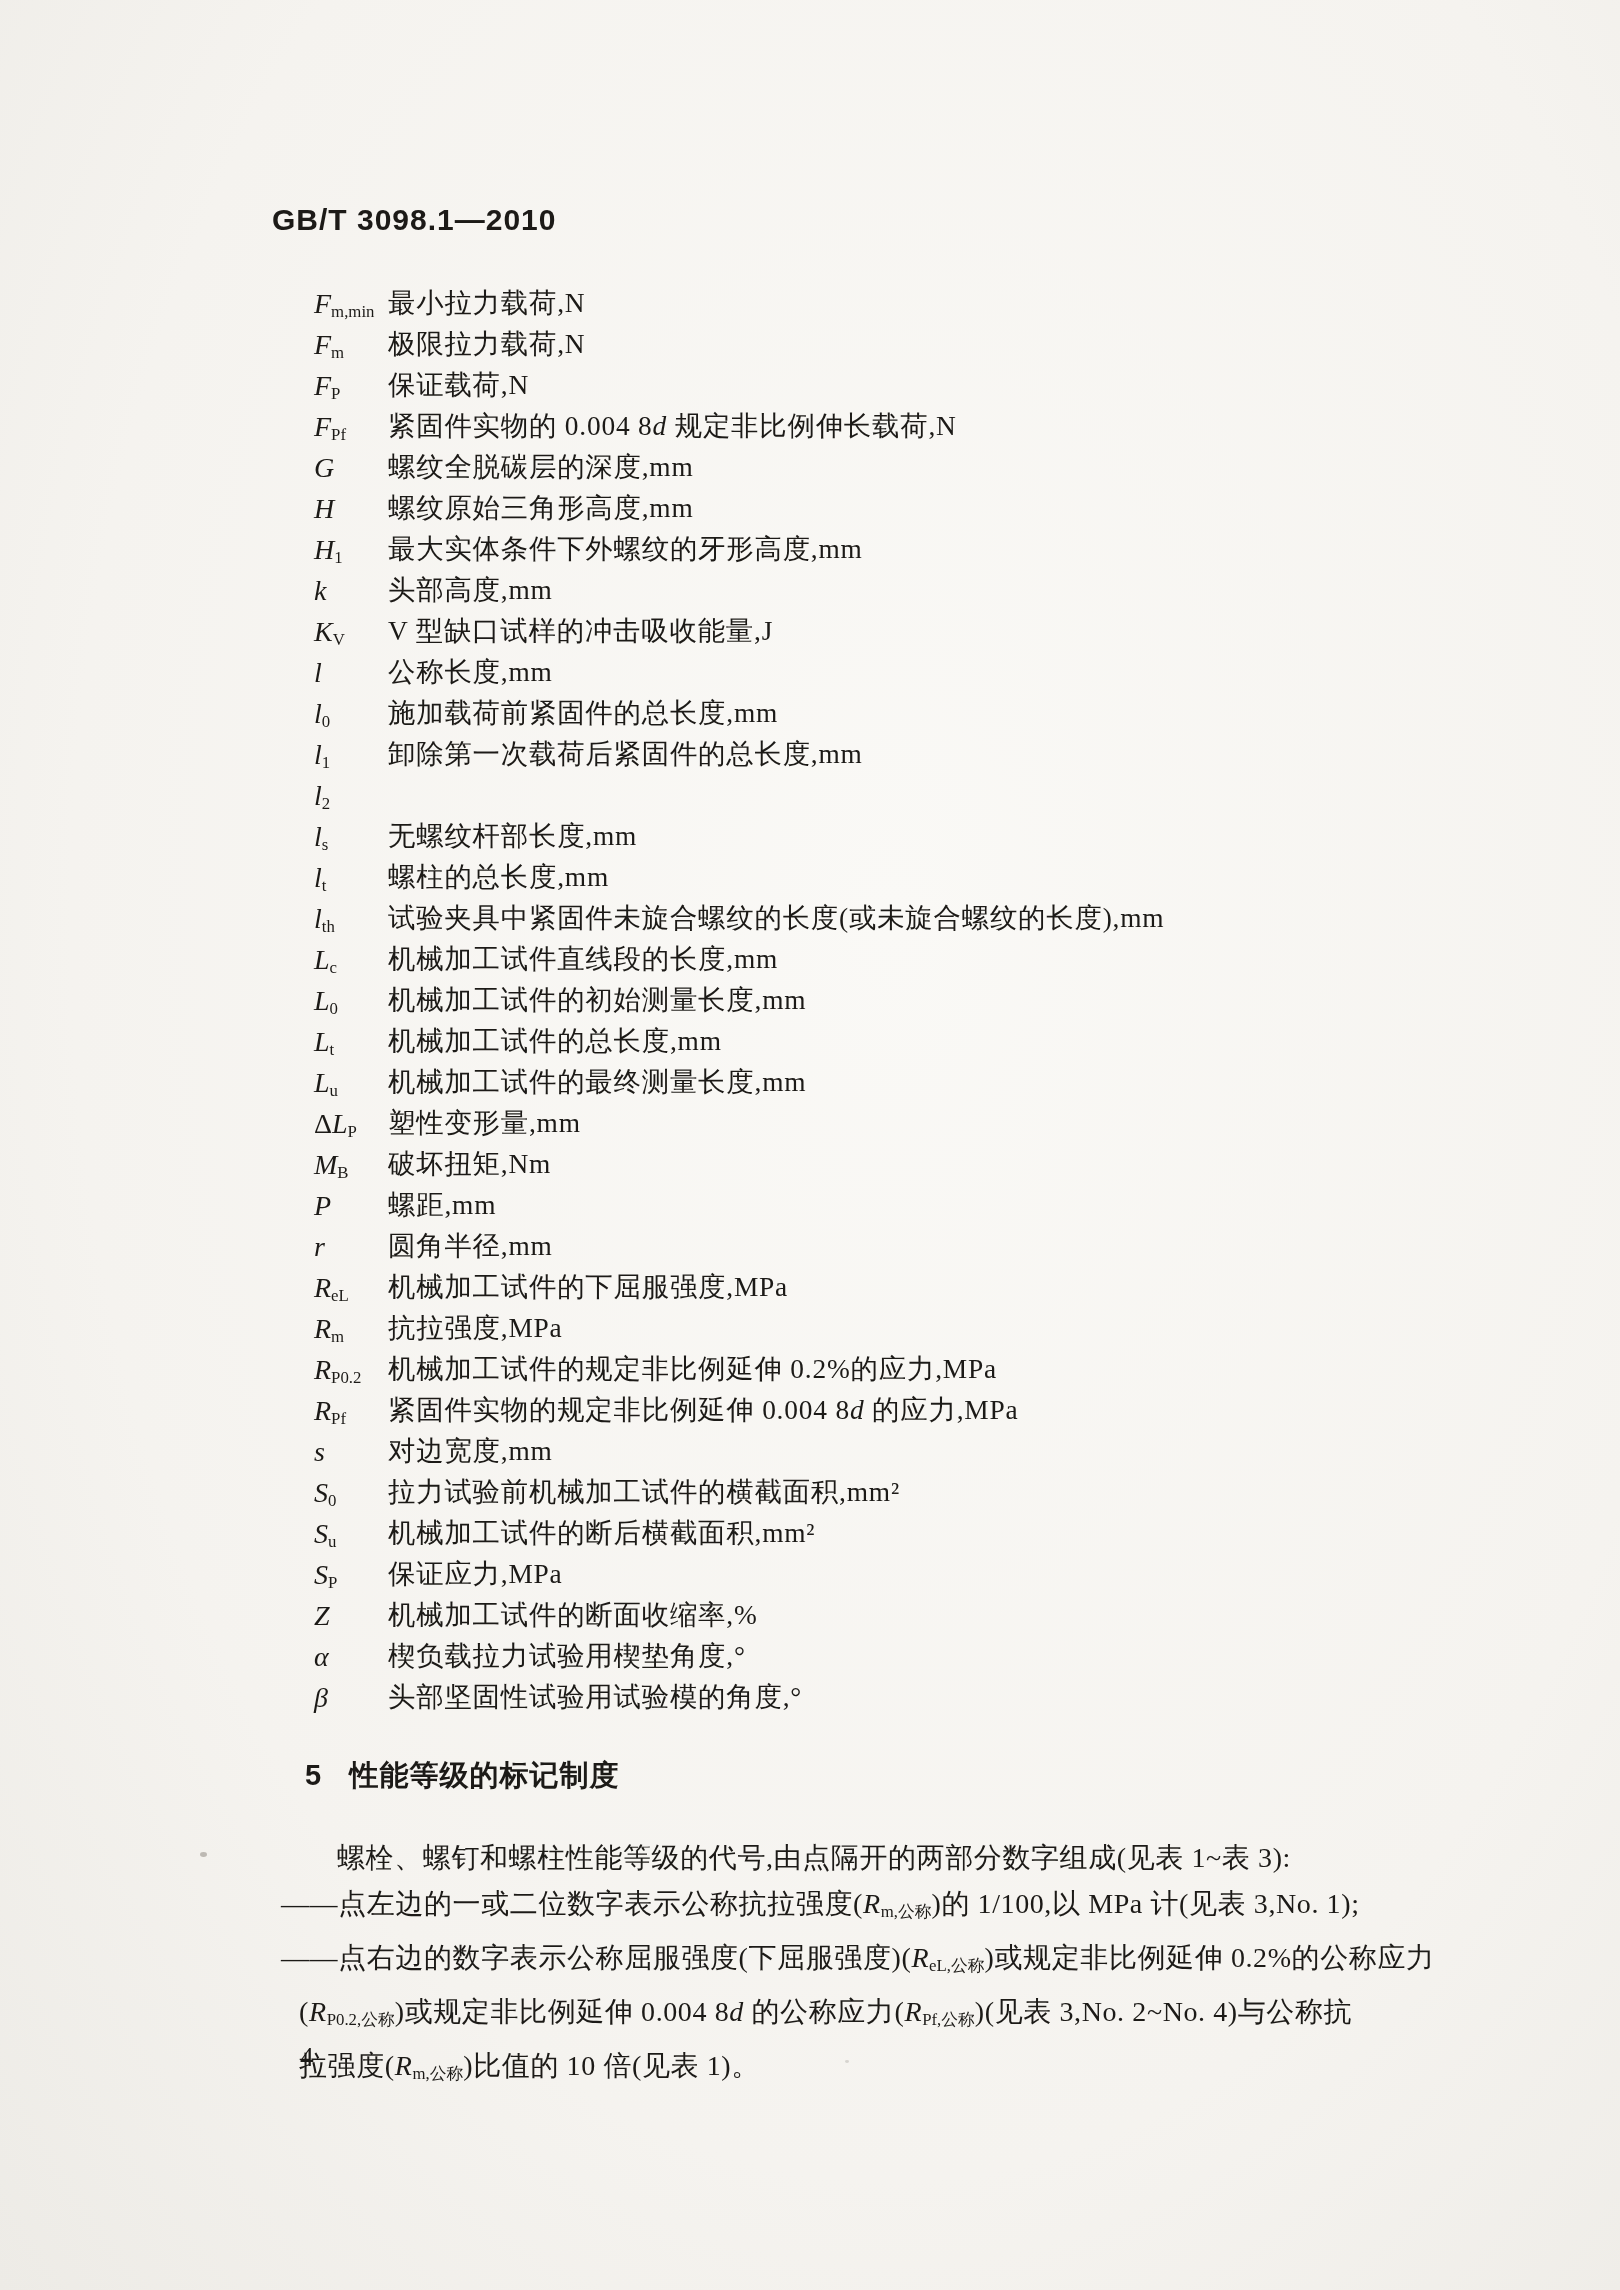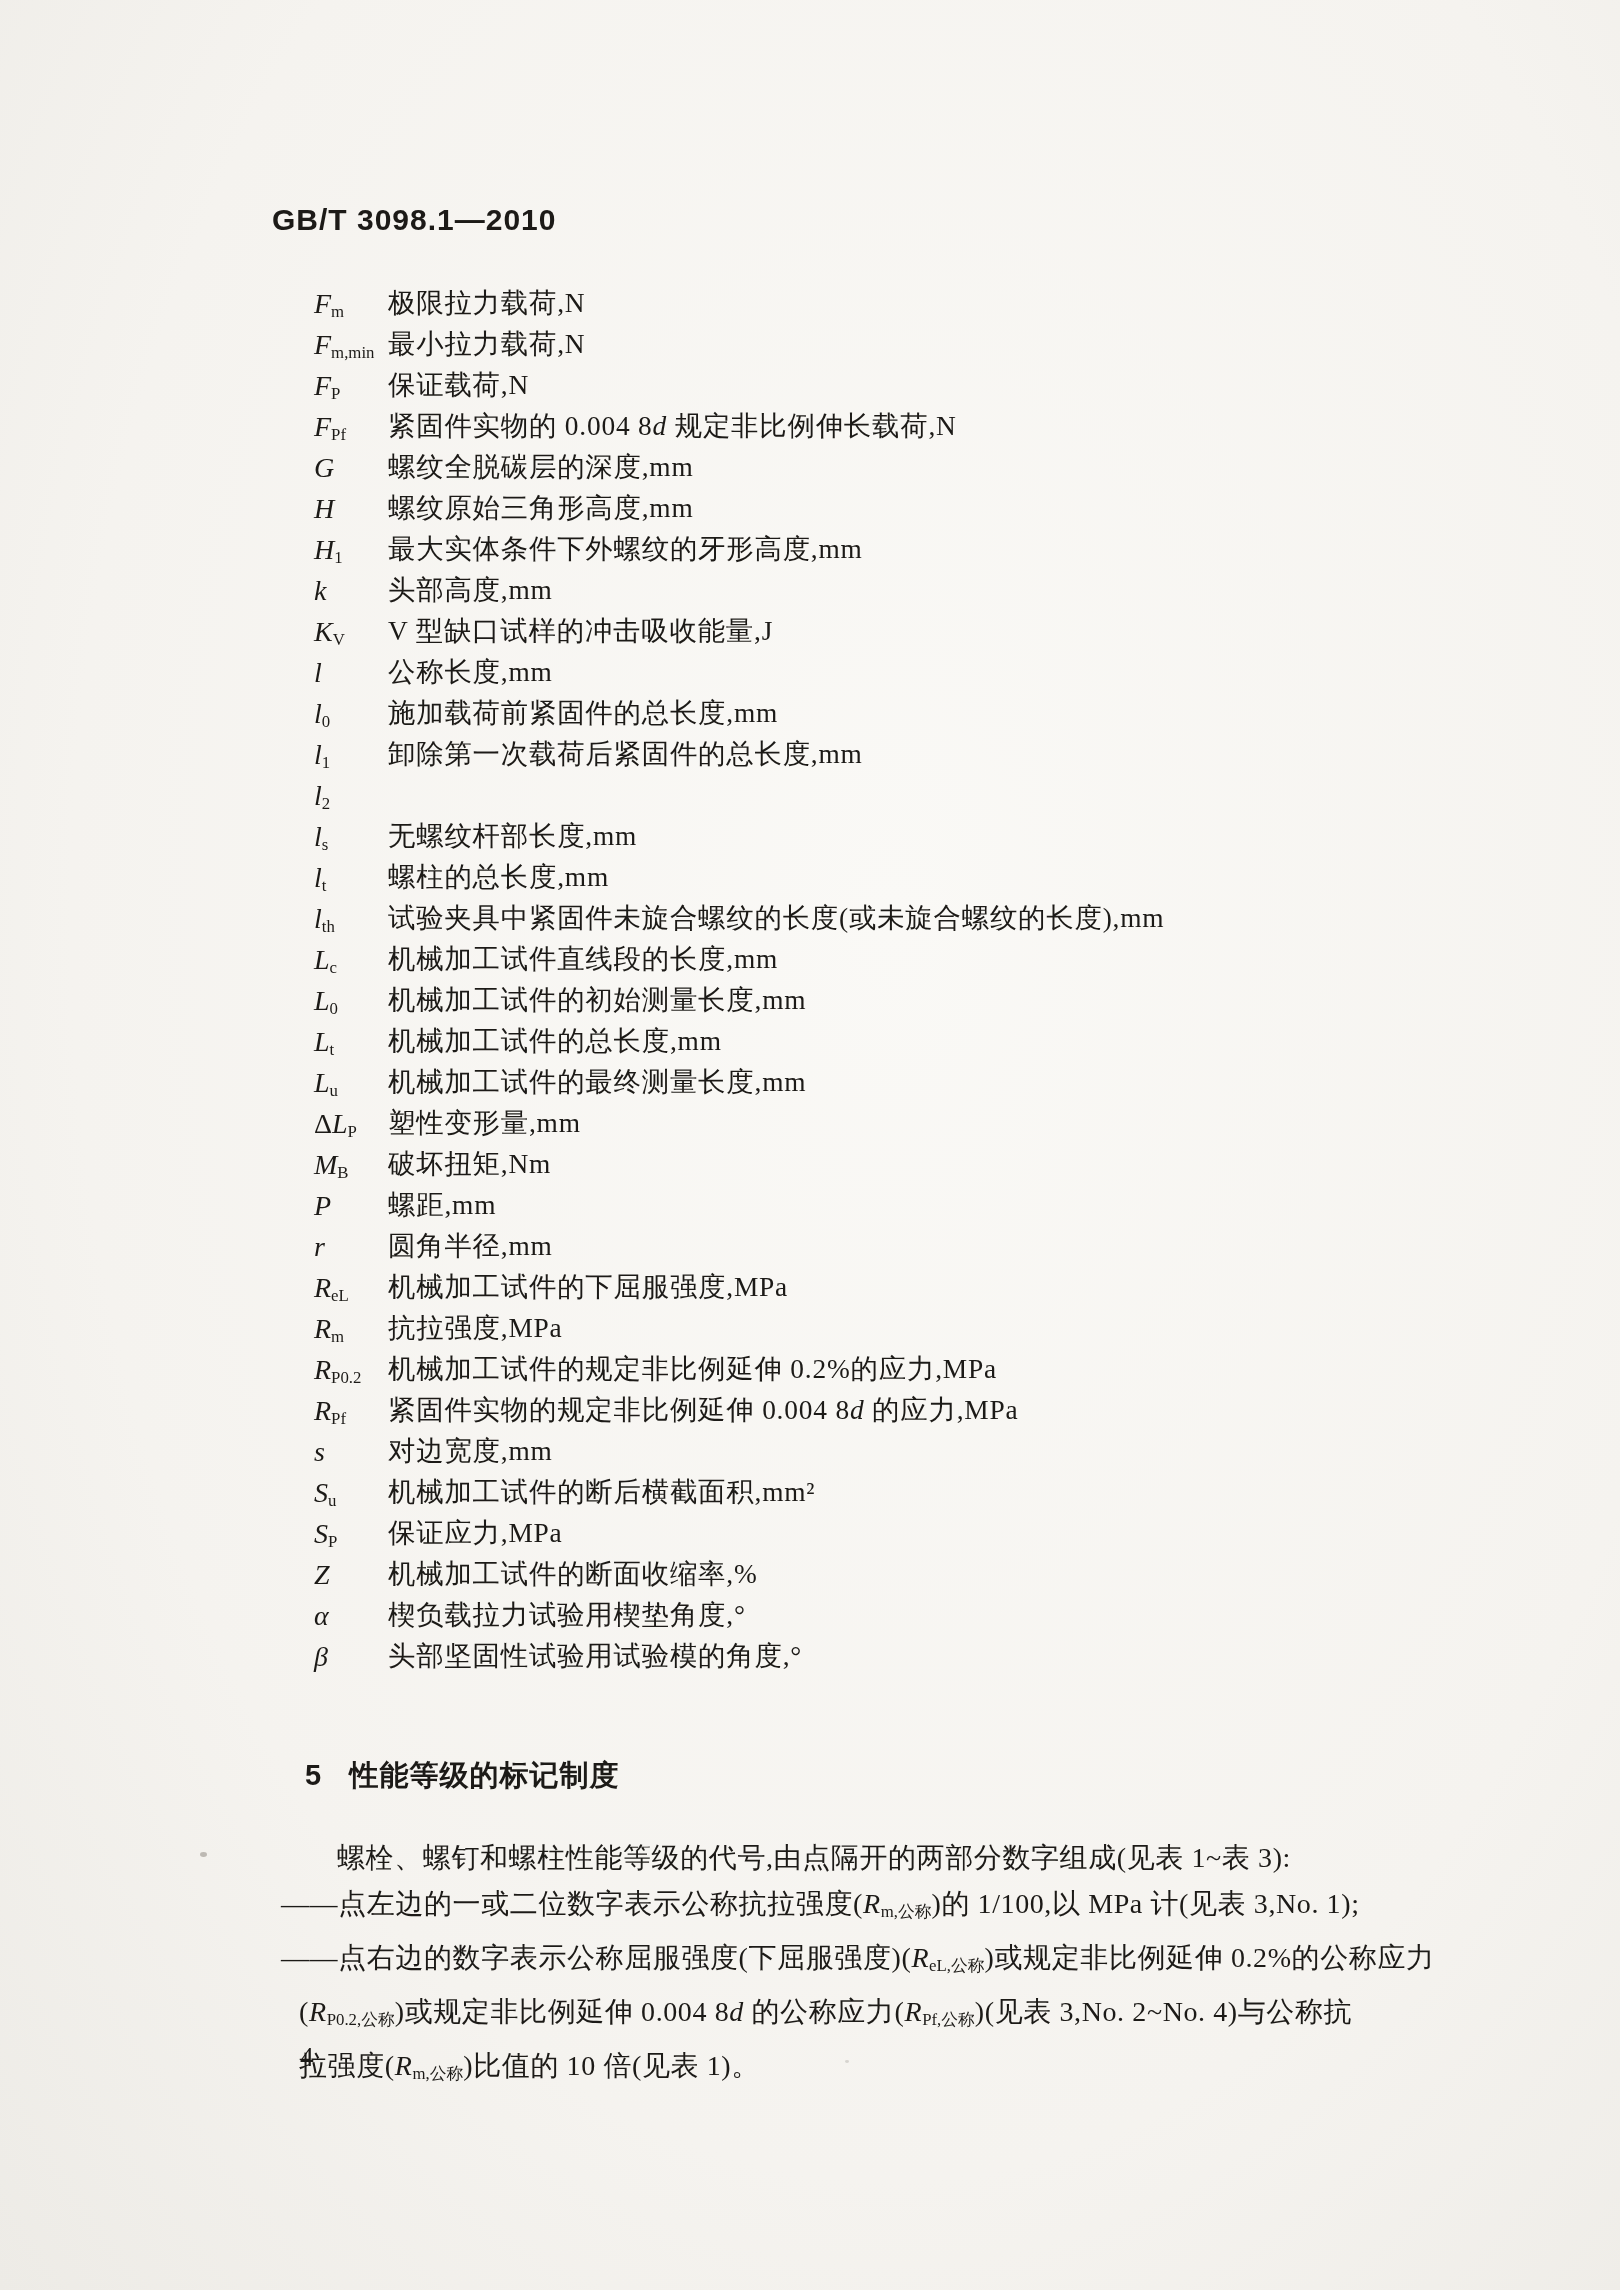--- a/index.html
+++ b/index.html
@@ -51,28 +51,28 @@
 </style>
 </head>
 <body>
 
 <div class="page">
 
   <div class="header-code">GB/T 3098.1—2010</div>
 
   <div class="symbol-list">
       <div class="sym-row">
+        <span class="sym"><span class="it">F</span><span class="sb">m,min</span></span>
+        <span class="desc"><span>最小拉力载荷,N</span></span>
+      </div>
+      <div class="sym-row">
         <span class="sym"><span class="it">F</span><span class="sb">m</span></span>
         <span class="desc"><span>极限拉力载荷,N</span></span>
       </div>
       <div class="sym-row">
-        <span class="sym"><span class="it">F</span><span class="sb">m,min</span></span>
-        <span class="desc"><span>最小拉力载荷,N</span></span>
-      </div>
-      <div class="sym-row">
         <span class="sym"><span class="it">F</span><span class="sb">P</span></span>
         <span class="desc"><span>保证载荷,N</span></span>
       </div>
       <div class="sym-row">
         <span class="sym"><span class="it">F</span><span class="sb">Pf</span></span>
         <span class="desc"><span>紧固件实物的 0.004 8</span><span class="it">d</span><span> 规定非比例伸长载荷,N</span></span>
       </div>
       <div class="sym-row">
         <span class="sym"><span class="it">G</span></span>
         <span class="desc"><span>螺纹全脱碳层的深度,mm</span></span>
@@ -164,20 +164,24 @@
         <span class="sym"><span class="it">R</span><span class="sb">P0.2</span></span>
         <span class="desc"><span>机械加工试件的规定非比例延伸 0.2%的应力,MPa</span></span>
       </div>
       <div class="sym-row">
         <span class="sym"><span class="it">R</span><span class="sb">Pf</span></span>
         <span class="desc"><span>紧固件实物的规定非比例延伸 0.004 8</span><span class="it">d</span><span> 的应力,MPa</span></span>
       </div>
       <div class="sym-row">
         <span class="sym"><span class="it">s</span></span>
         <span class="desc"><span>对边宽度,mm</span></span>
+      </div>
+      <div class="sym-row">
+        <span class="sym"><span class="it">S</span><span class="sb">0</span></span>
+        <span class="desc"><span>拉力试验前机械加工试件的横截面积,mm²</span></span>
       </div>
       <div class="sym-row">
         <span class="sym"><span class="it">S</span><span class="sb">u</span></span>
         <span class="desc"><span>机械加工试件的断后横截面积,mm²</span></span>
       </div>
       <div class="sym-row">
         <span class="sym"><span class="it">S</span><span class="sb">P</span></span>
         <span class="desc"><span>保证应力,MPa</span></span>
       </div>
       <div class="sym-row">

